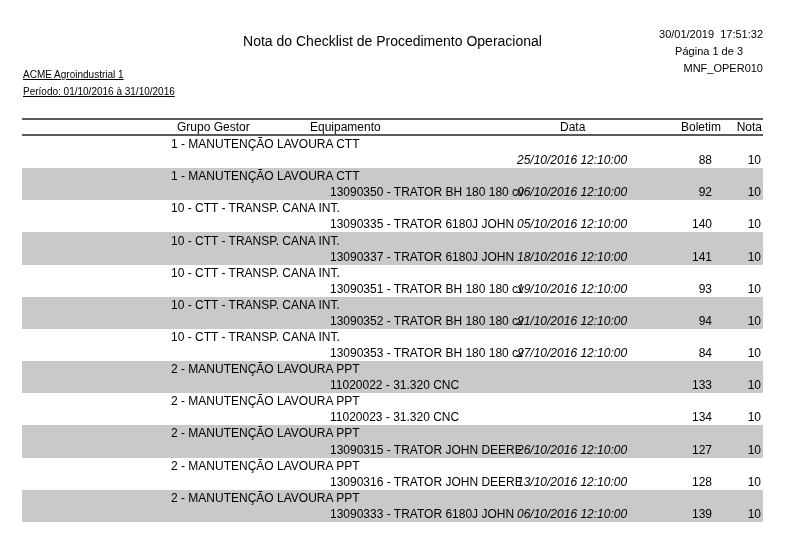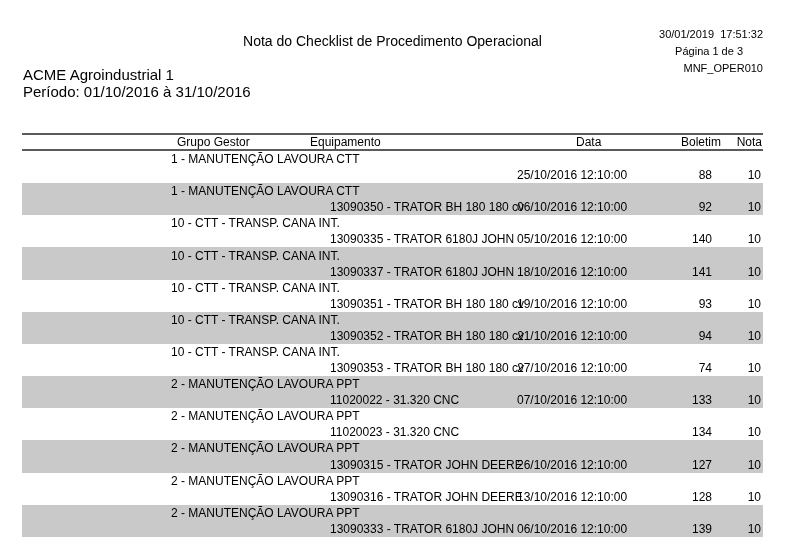--- a/index.html
+++ b/index.html
@@ -31,53 +31,54 @@
     top: 26px; right: 22px;
     text-align: right;
     font-size: 11px;
     line-height: 17px;
   }
   .header-right .datetime { white-space: pre; }
   .header-right .page-number { padding-right: 20px; text-align: right; }
   .company-block {
     position: absolute;
     top: 66px; left: 23px;
-    font-size: 15px;
+    font-size: 10px;
     line-height: 17px;
+    text-decoration: underline;
   }
   .report-table {
     position: absolute;
-    top: 133px; left: 22px;
+    top: 118px; left: 22px;
     width: 741px;
     border-top: 2px solid var(--rule);
     font-size: 12px;
   }
   .thead {
     position: relative;
     height: 16px;
     border-bottom: 2px solid var(--rule);
   }
   .thead span, .rec-line span {
     position: absolute;
     top: 0; bottom: 0;
     display: flex;
     align-items: center;
     white-space: nowrap;
   }
   .th-grupo  { left: 155px; }
   .th-equip  { left: 288px; }
-  .th-data   { left: 538px; margin-left: 16px; }
+  .th-data   { left: 538px; }
   .th-boletim{ right: 42px; }
   .th-nota   { right: 1px; }
   .record { height: 32.17px; }
   .record.striped { background: var(--stripe); }
   .rec-line { position: relative; height: 16.08px; }
   .cell-grupo { left: 149px; }
   .cell-equip { left: 308px; }
-  .cell-data  { left: 495px; }
+  .cell-data  { left: 495px; font-style: italic; }
   .cell-boletim { right: 51px; }
   .cell-nota  { right: 2px; }
 </style>
 </head>
 <body>
 
 <div class="page">
 
   <div class="report-title">Nota do Checklist de Procedimento Operacional</div>
 
@@ -172,32 +173,31 @@
     </div>
   </div>
 
   <div class="record">
     <div class="rec-line">
       <span class="cell-grupo">10 - CTT - TRANSP. CANA INT.</span>
     </div>
     <div class="rec-line">
       <span class="cell-equip">13090353 - TRATOR BH 180 180 cv</span>
       <span class="cell-data">27/10/2016 12:10:00</span>
-      <span class="cell-boletim">74</span>
+      <span class="cell-boletim">84</span>
       <span class="cell-nota">10</span>
     </div>
   </div>
 
   <div class="record striped">
     <div class="rec-line">
       <span class="cell-grupo">2 - MANUTENÇÃO LAVOURA PPT</span>
     </div>
     <div class="rec-line">
       <span class="cell-equip">11020022 - 31.320 CNC</span>
-      <span class="cell-data">07/10/2016 12:10:00</span>
       <span class="cell-boletim">133</span>
       <span class="cell-nota">10</span>
     </div>
   </div>
 
   <div class="record">
     <div class="rec-line">
       <span class="cell-grupo">2 - MANUTENÇÃO LAVOURA PPT</span>
     </div>
     <div class="rec-line">

